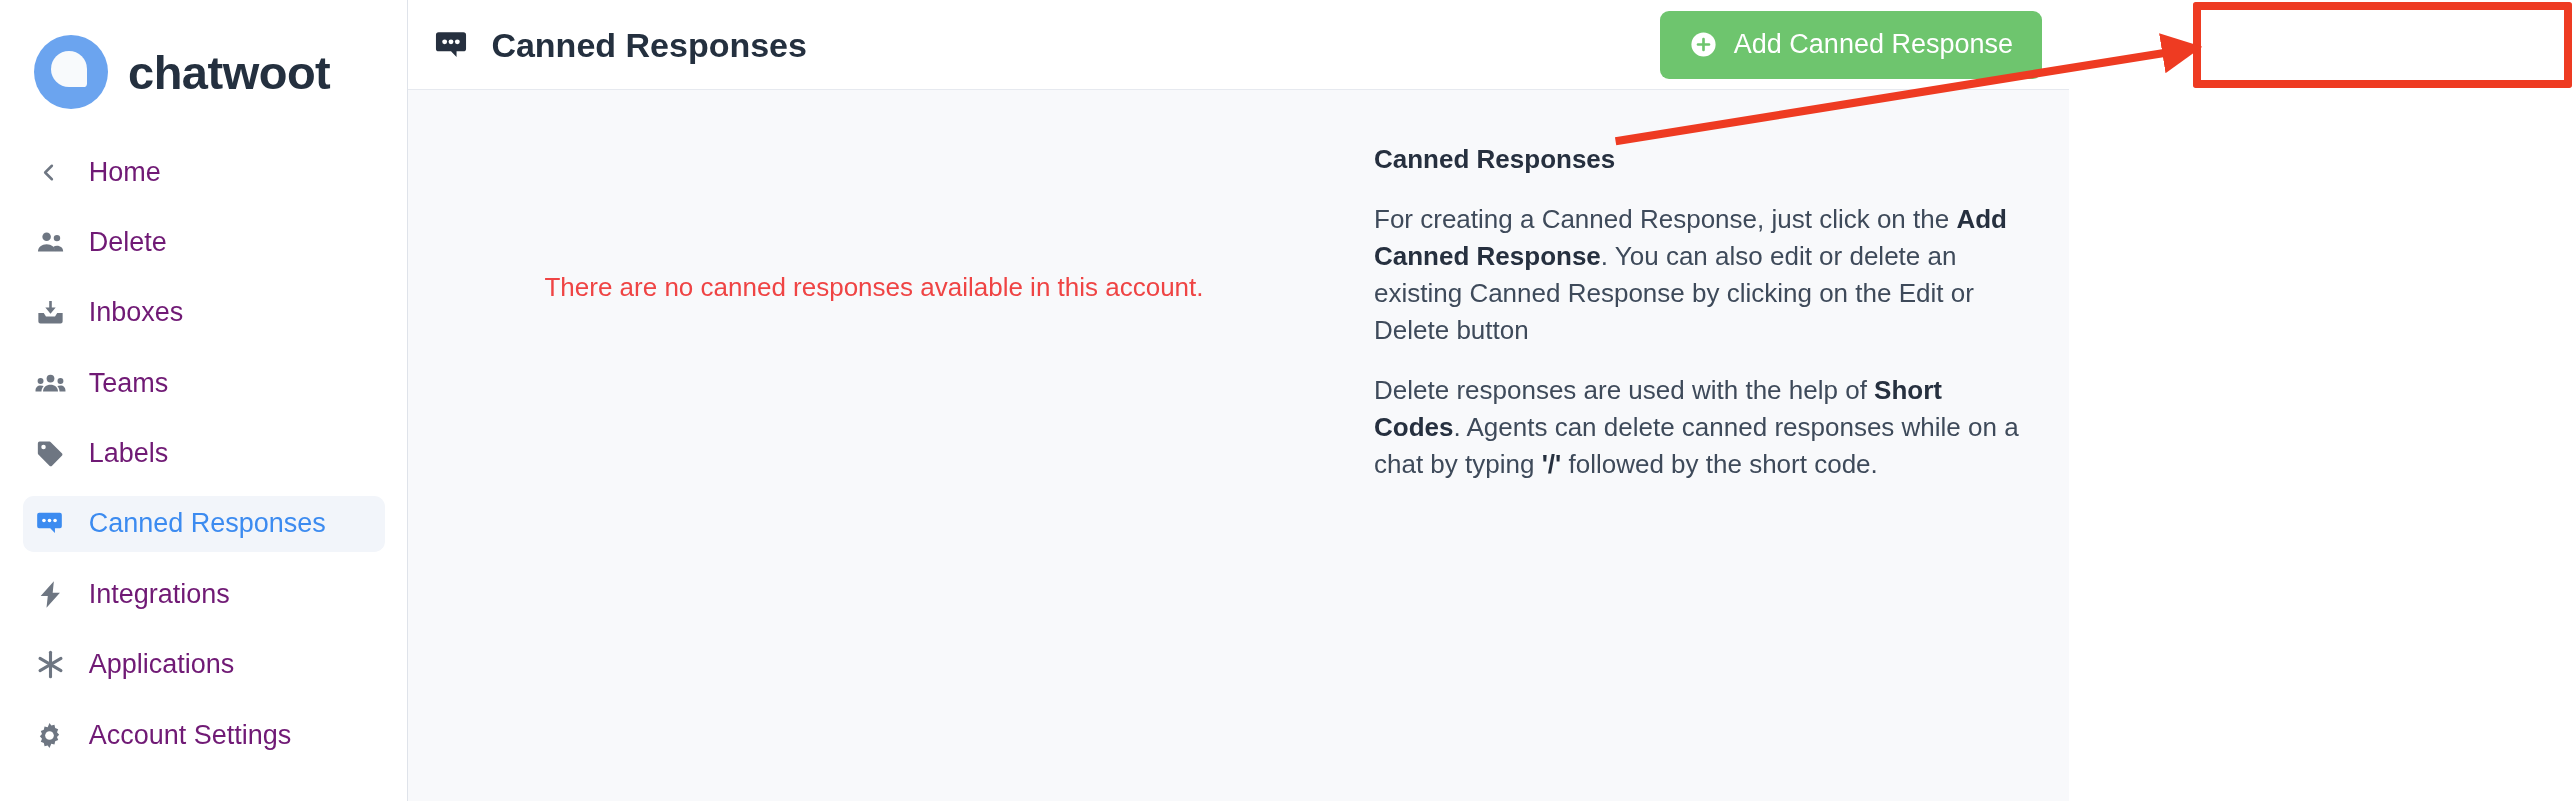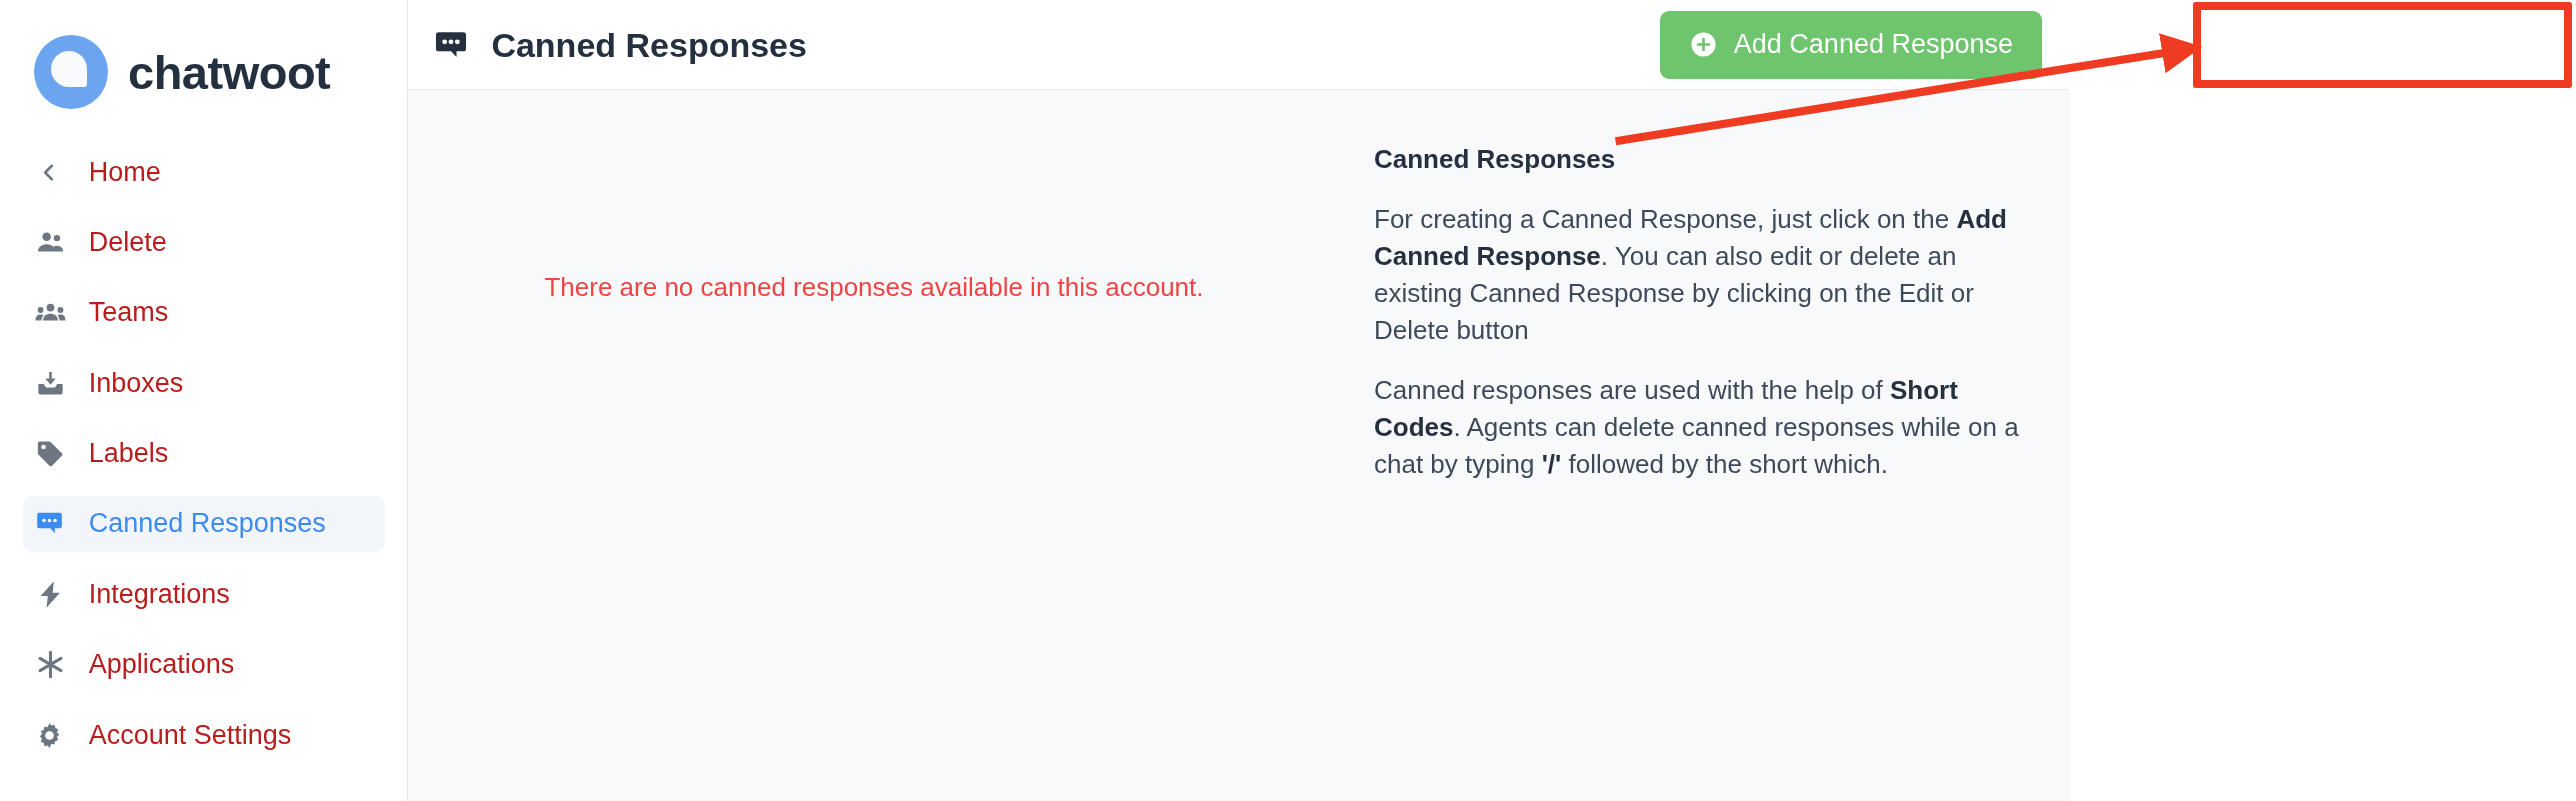--- a/index.html
+++ b/index.html
@@ -81,21 +81,21 @@
     flex: 0 0 41px;
     display: flex;
     align-items: center;
     justify-content: flex-start;
     color: #6e7682;
   }
   .nav-icon svg { display: block; }
 
   .nav-label {
     font-size: 27px;
-    color: #b91c1c;
+    color: #701a75;
     line-height: 1;
     white-space: nowrap;
     padding-left: 12.6px;
   }
   .nav-item.active .nav-label { color: #3c8bf0; }
   .nav-item.active .nav-icon { color: #3c8bf0; }
 
   
   .main {
     flex: 1 1 auto;
@@ -252,39 +252,39 @@
               <circle cx="17" cy="8.6" r="2.5"></circle>
               <path d="M13.6 19h8.2c0-2.7-2.1-4.4-4.8-4.4-1.1 0-2.1.3-2.9.8.8.9 1.3 2.1 1.5 3.6z"></path>
             </svg>
         </span>
         <span class="nav-label">Delete</span>
       </div>
 
       <div class="nav-item">
         <span class="nav-icon">
           <svg width="31" height="31" viewBox="0 0 24 24" fill="currentColor">
+              <path d="M11 3h2v5.2h3L12 13 8 8.2h3z"></path>
+              <path d="M2.6 12.4h4.2l1.7 2.6h7l1.7-2.6h4.2V19a1.6 1.6 0 0 1-1.6 1.6H4.2A1.6 1.6 0 0 1 2.6 19z"></path>
+            </svg>
+        </span>
+        <span class="nav-label">Inboxes</span>
+      </div>
+
+      <div class="nav-item">
+        <span class="nav-icon">
+          <svg width="31" height="31" viewBox="0 0 24 24" fill="currentColor">
               <circle cx="12" cy="8.2" r="3"></circle>
               <path d="M6.2 18.2c0-3.2 2.6-5.2 5.8-5.2s5.8 2 5.8 5.2z"></path>
               <circle cx="4.3" cy="10" r="2.3"></circle>
               <path d="M0.4 18.2h4.6c.1-1.7.7-3.1 1.7-4.2-.6-.3-1.4-.5-2.4-.5-2.4 0-3.9 1.6-3.9 4.1z"></path>
               <circle cx="19.7" cy="10" r="2.3"></circle>
               <path d="M23.6 18.2H19c-.1-1.7-.7-3.1-1.7-4.2.6-.3 1.4-.5 2.4-.5 2.4 0 3.9 1.6 3.9 4.1z"></path>
             </svg>
         </span>
         <span class="nav-label">Teams</span>
-      </div>
-
-      <div class="nav-item">
-        <span class="nav-icon">
-          <svg width="31" height="31" viewBox="0 0 24 24" fill="currentColor">
-              <path d="M11 3h2v5.2h3L12 13 8 8.2h3z"></path>
-              <path d="M2.6 12.4h4.2l1.7 2.6h7l1.7-2.6h4.2V19a1.6 1.6 0 0 1-1.6 1.6H4.2A1.6 1.6 0 0 1 2.6 19z"></path>
-            </svg>
-        </span>
-        <span class="nav-label">Inboxes</span>
       </div>
 
       <div class="nav-item">
         <span class="nav-icon">
           <svg width="31" height="31" viewBox="0 0 24 24" fill="currentColor">
               <path d="M11.2 2.8H3.6A1.4 1.4 0 0 0 2.2 4.2v7.6c0 .4.2.8.4 1l8.6 8.6c.6.6 1.5.6 2 0l7.6-7.6c.6-.6.6-1.5 0-2l-8.6-8.6a1.4 1.4 0 0 0-1-.4zm-4.6 6a1.75 1.75 0 1 1 0-3.5 1.75 1.75 0 0 1 0 3.5z"></path>
             </svg>
         </span>
         <span class="nav-label">Labels</span>
       </div>
@@ -369,21 +369,21 @@
 
       <aside class="help-pane">
         <h2 class="help-title">Canned Responses</h2>
 
 
         <p class="help-p">
           <span>For creating a Canned Response, just click on the </span><b>Add Canned Response</b><span>. You can also edit or delete an existing Canned Response by clicking on the Edit or Delete button</span>
         </p>
 
         <p class="help-p">
-          <span>Canned responses are used with the help of </span><b>Short Codes</b><span>. Agents can delete canned responses while on a chat by typing </span><b>'/'</b><span> followed by the short which.</span>
+          <span>Delete responses are used with the help of </span><b>Short Codes</b><span>. Agents can delete canned responses while on a chat by typing </span><b>'/'</b><span> followed by the short code.</span>
         </p>
       </aside>
 
     </div>
   </section>
 
   <div class="annot-rect"></div>
 
   <svg class="annot-arrow" viewBox="0 0 2862 890">
     <defs>

